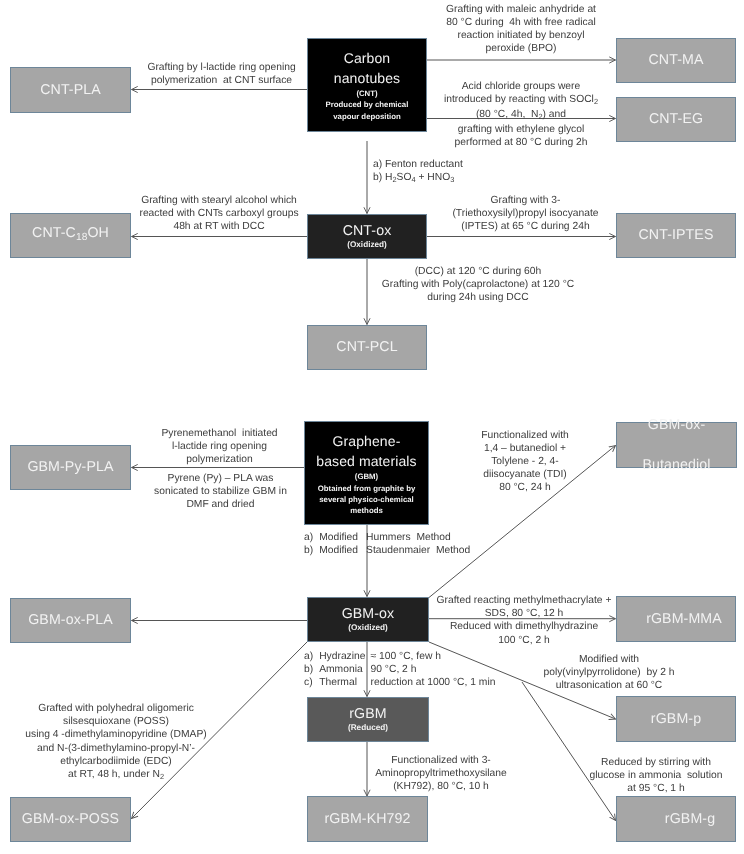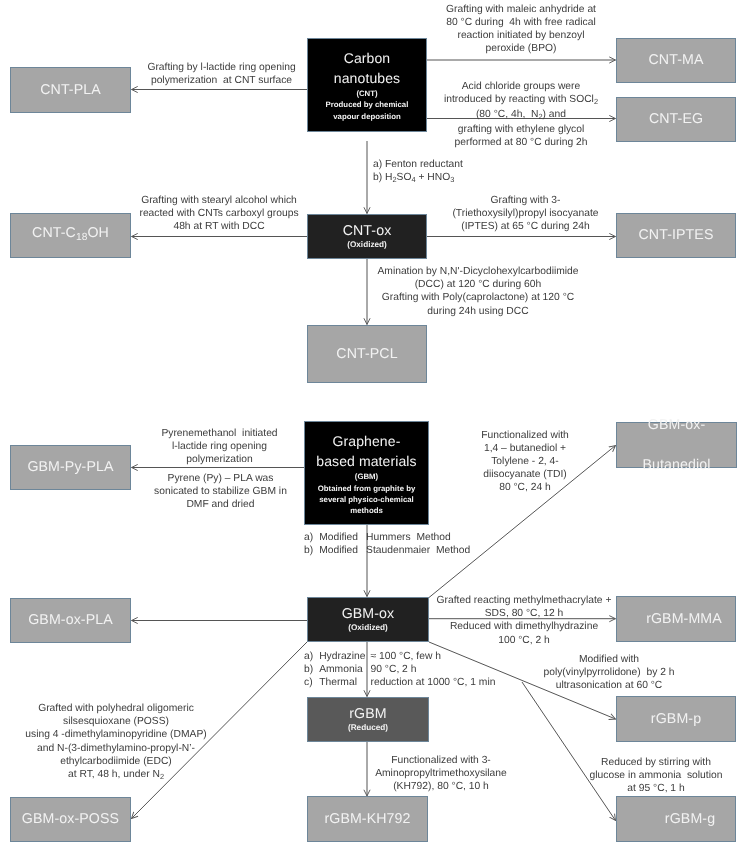--- a/index.html
+++ b/index.html
@@ -90,21 +90,21 @@
 </div>
 
 <div class="node grey" style="left:10px;top:213px;width:121px;height:45px;">
   <span class="title"><span>CNT-C</span><sub>18</sub><span>OH</span></span>
 </div>
 
 <div class="node grey" style="left:616px;top:213px;width:120px;height:45px;">
   <span class="title">CNT-IPTES</span>
 </div>
 
-<div class="node grey" style="left:307px;top:325px;width:120px;height:58px;">
+<div class="node grey" style="left:307px;top:325px;width:120px;height:45px;">
   <span class="title">CNT-PCL</span>
 </div>
 
 <div class="node black big" style="left:304px;top:421px;width:125px;height:104px;">
   <span class="title">Graphene-</span>
   <span class="title">based materials</span>
   <span class="subs">(GBM)</span>
   <span class="subs">Obtained from graphite by</span>
   <span class="subs">several physico-chemical</span>
   <span class="subs">methods</span>
@@ -184,21 +184,20 @@
   <div>48h at RT with DCC</div>
 </div>
 
 <div class="lbl" style="left:446px;top:194px;width:159px;">
   <div>Grafting with 3-</div>
   <div>(Triethoxysilyl)propyl isocyanate</div>
   <div>(IPTES) at 65 °C during 24h</div>
 </div>
 
 <div class="lbl" style="left:371px;top:265px;width:214px;">
-  <div>Amination by N,N'-Dicyclohexylcarbodiimide</div>
   <div>(DCC) at 120 °C during 60h</div>
   <div>Grafting with Poly(caprolactone) at 120 °C</div>
   <div>during 24h using DCC</div>
 </div>
 
 <div class="lbl" style="left:151px;top:426.5px;width:137px;">
   <div>Pyrenemethanol  initiated</div>
   <div>l-lactide ring opening</div>
   <div>polymerization</div>
 </div>

